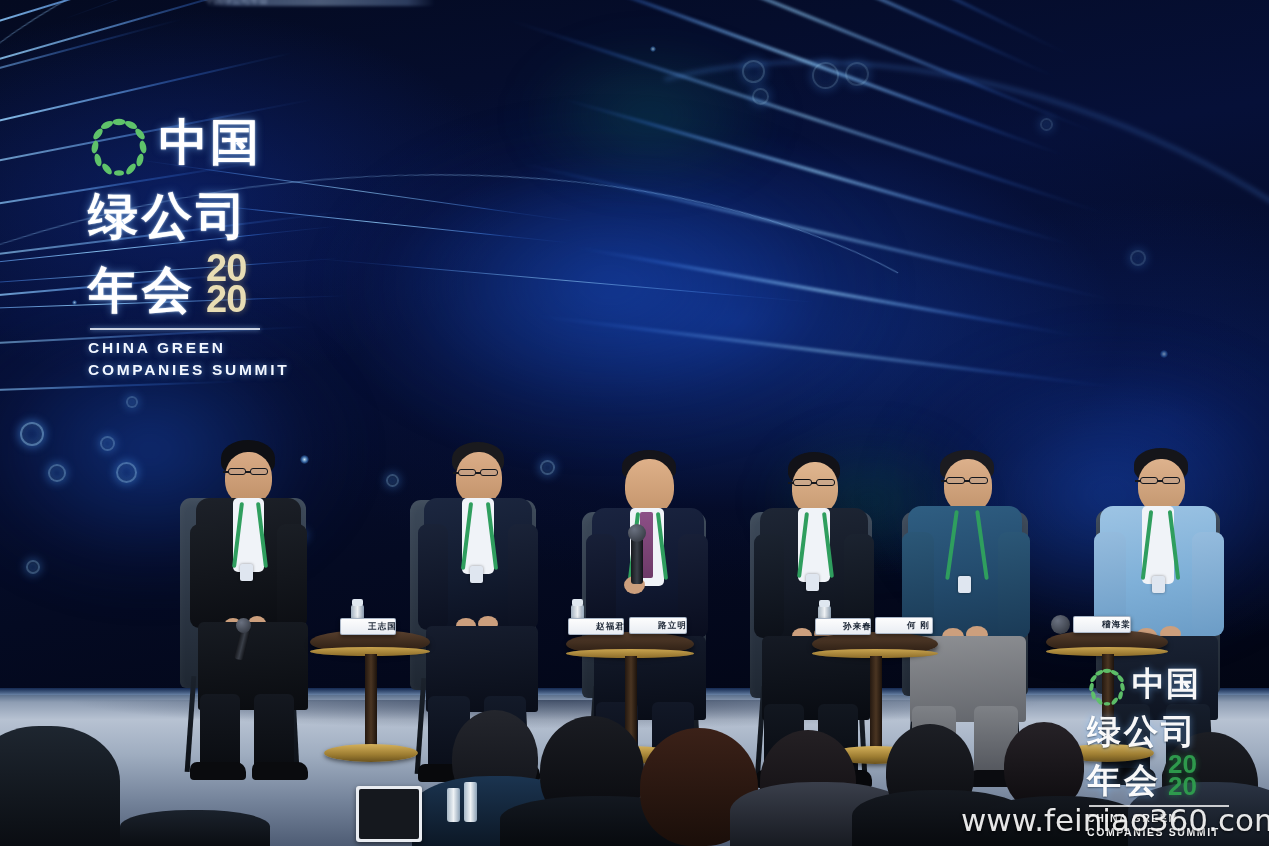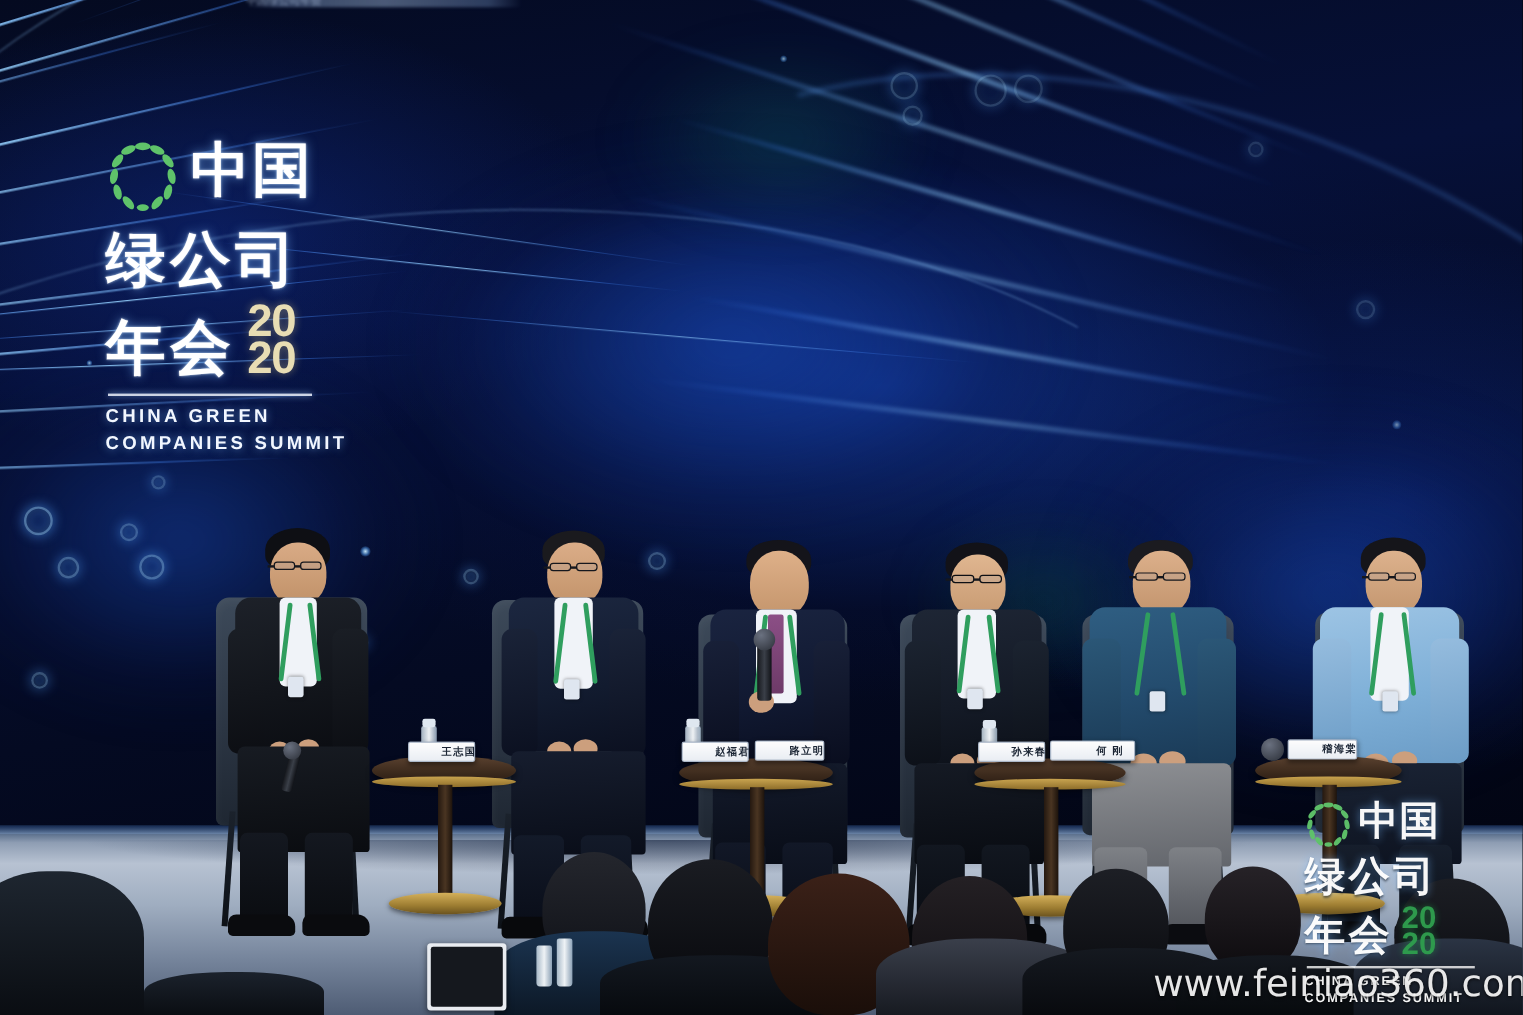--- a/index.html
+++ b/index.html
@@ -497,21 +497,21 @@
     <div class="table-top" style="width:126px;height:24px;"></div>
     <div class="table-rim" style="top:17px;width:126px;height:9px;"></div>
     <div class="table-post" style="left:58px;top:24px;width:12px;height:98px;"></div>
     <div class="table-base" style="left:16px;top:114px;width:94px;height:18px;"></div>
   </div>
   <div class="bottle" style="left:818px;top:606px;width:13px;height:27px;"></div>
   <div class="bottle-cap" style="left:819px;top:600px;width:11px;height:7px;"></div>
   <div class="namecard" style="left:815px;top:618px;width:56px;height:17px;">
     <span>孙来春</span>
   </div>
-  <div class="namecard" style="left:875px;top:617px;width:71px;height:17px;">
+  <div class="namecard" style="left:875px;top:617px;width:58px;height:17px;">
     <span>何 刚</span>
   </div>
 
   <div class="table" style="left:1046px;top:630px;width:122px;height:140px;">
     <div class="table-top" style="width:122px;height:24px;"></div>
     <div class="table-rim" style="top:17px;width:122px;height:9px;"></div>
     <div class="table-post" style="left:56px;top:24px;width:12px;height:98px;"></div>
     <div class="table-base" style="left:14px;top:114px;width:94px;height:18px;"></div>
   </div>
   <div class="mic-head" style="left:1051px;top:615px;width:19px;height:19px;"></div>

